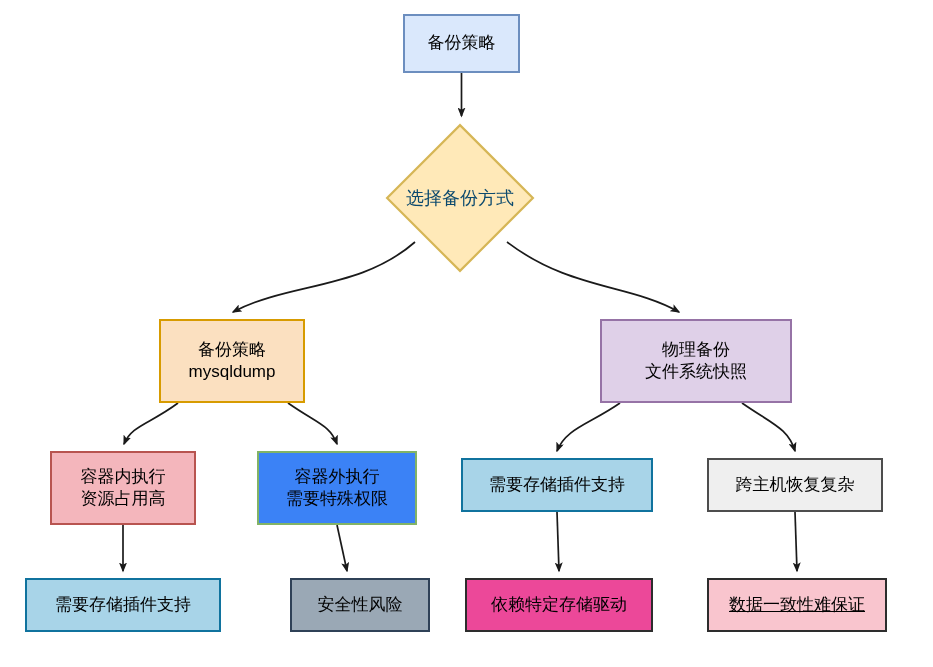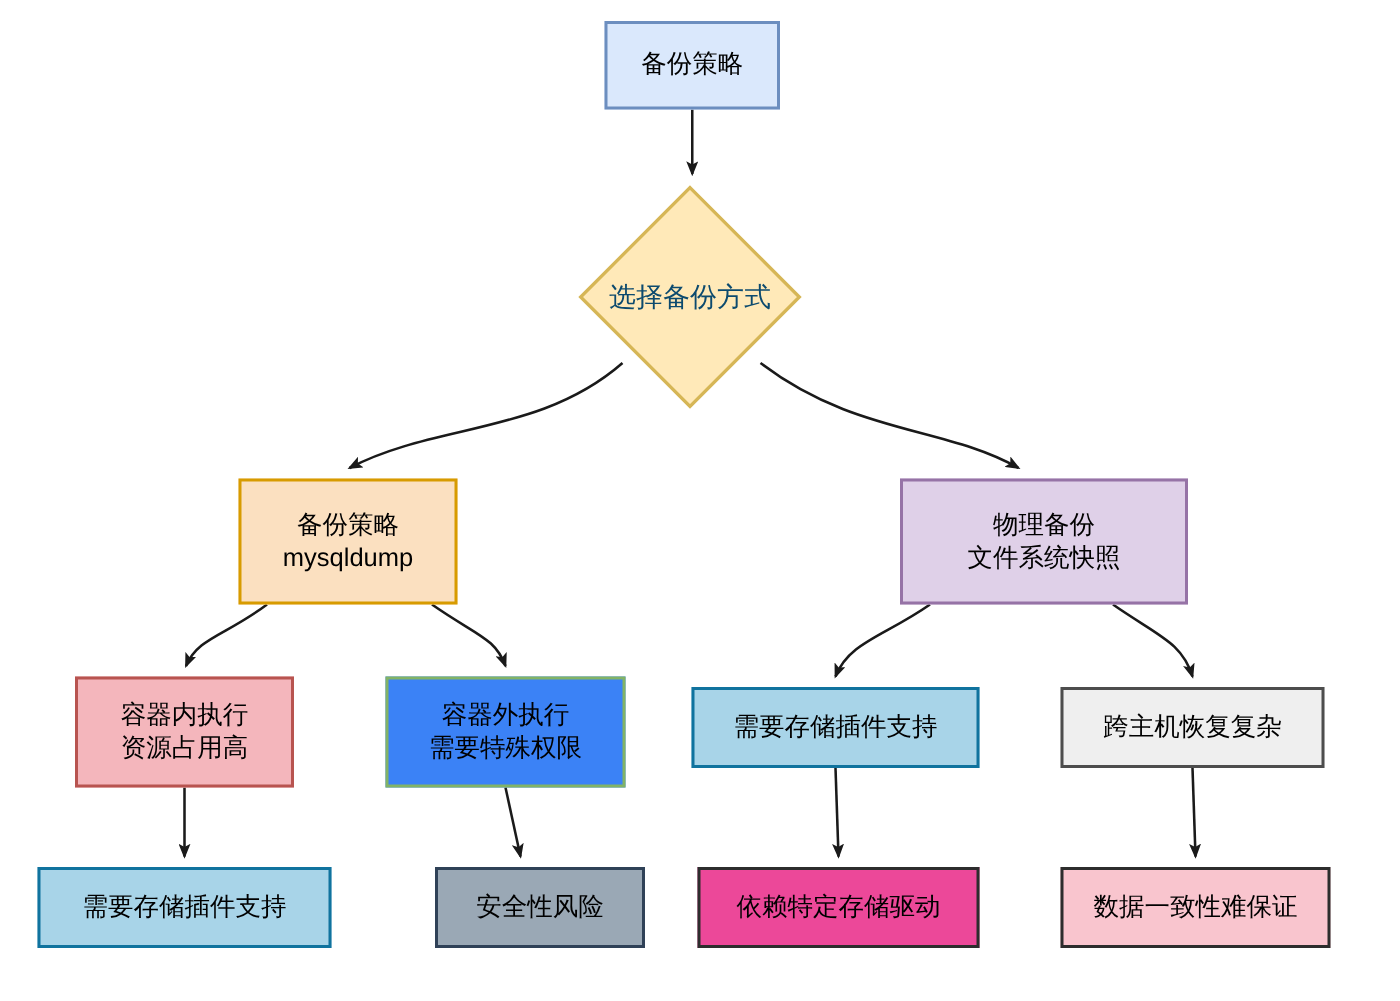--- a/index.html
+++ b/index.html
@@ -100,16 +100,16 @@
 文件系统快照</span></div>
       <div class="node" style="left: 50px; top: 451px; width: 146px; height: 74px; background: rgb(244, 182, 188); border-color: rgb(184, 84, 80);"><span>容器内执行
 资源占用高</span></div>
       <div class="node" style="left: 257px; top: 451px; width: 160px; height: 74px; background: #3b82f6; border-color: rgb(130, 179, 102);"><span>容器外执行
 需要特殊权限</span></div>
       <div class="node" style="left: 461px; top: 458px; width: 192px; height: 54px; background: rgb(168, 212, 232); border-color: rgb(16, 115, 158);"><span>需要存储插件支持</span></div>
       <div class="node" style="left: 707px; top: 458px; width: 176px; height: 54px; background: rgb(239, 239, 239); border-color: rgb(77, 77, 77);"><span>跨主机恢复复杂</span></div>
       <div class="node" style="left: 25px; top: 578px; width: 196px; height: 54px; background: rgb(168, 212, 232); border-color: rgb(16, 115, 158);"><span>需要存储插件支持</span></div>
       <div class="node" style="left: 290px; top: 578px; width: 140px; height: 54px; background: rgb(154, 168, 181); border-color: rgb(47, 65, 87);"><span>安全性风险</span></div>
       <div class="node" style="left: 465px; top: 578px; width: 188px; height: 54px; background: #ec4899; border-color: rgb(45, 45, 45);"><span>依赖特定存储驱动</span></div>
-      <div class="node" style="left: 707px; top: 578px; width: 180px; height: 54px; background: rgb(249, 197, 206); border-color: rgb(45, 45, 45);"><span>数据一致性难保证</span></div>
+      <div class="node" style="left: 707px; top: 578px; width: 180px; height: 54px; background: rgb(249, 197, 206); border-color: rgb(45, 45, 45); text-decoration: underline;"><span>数据一致性难保证</span></div>
     </div>
 
 </div>
 
 </body></html>

